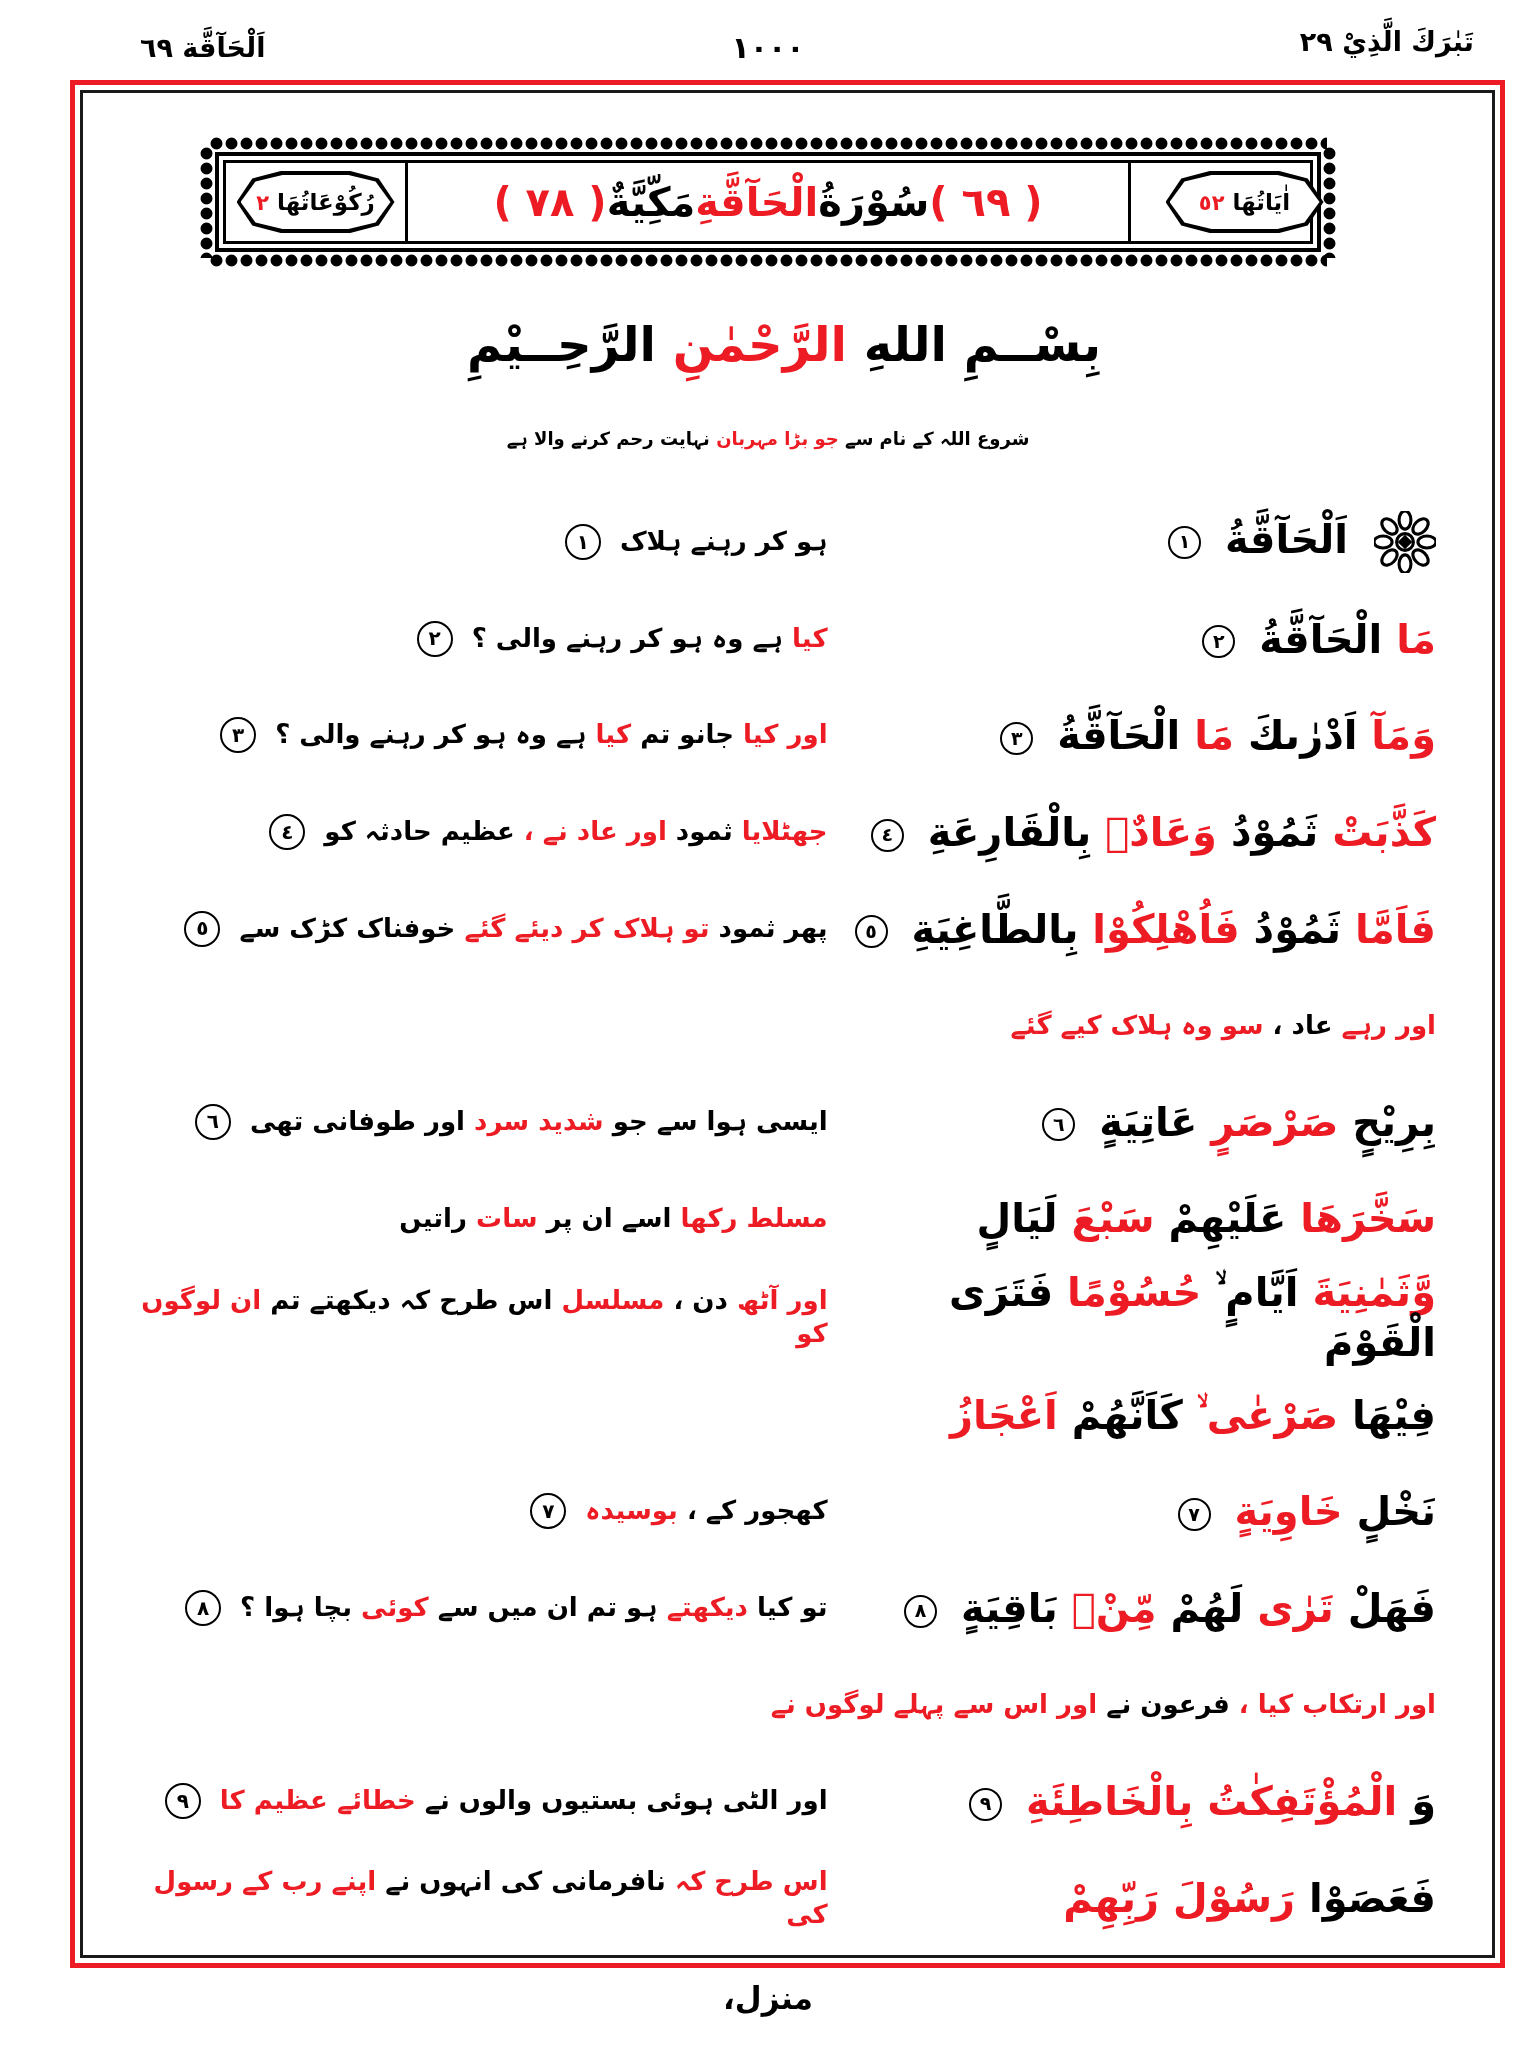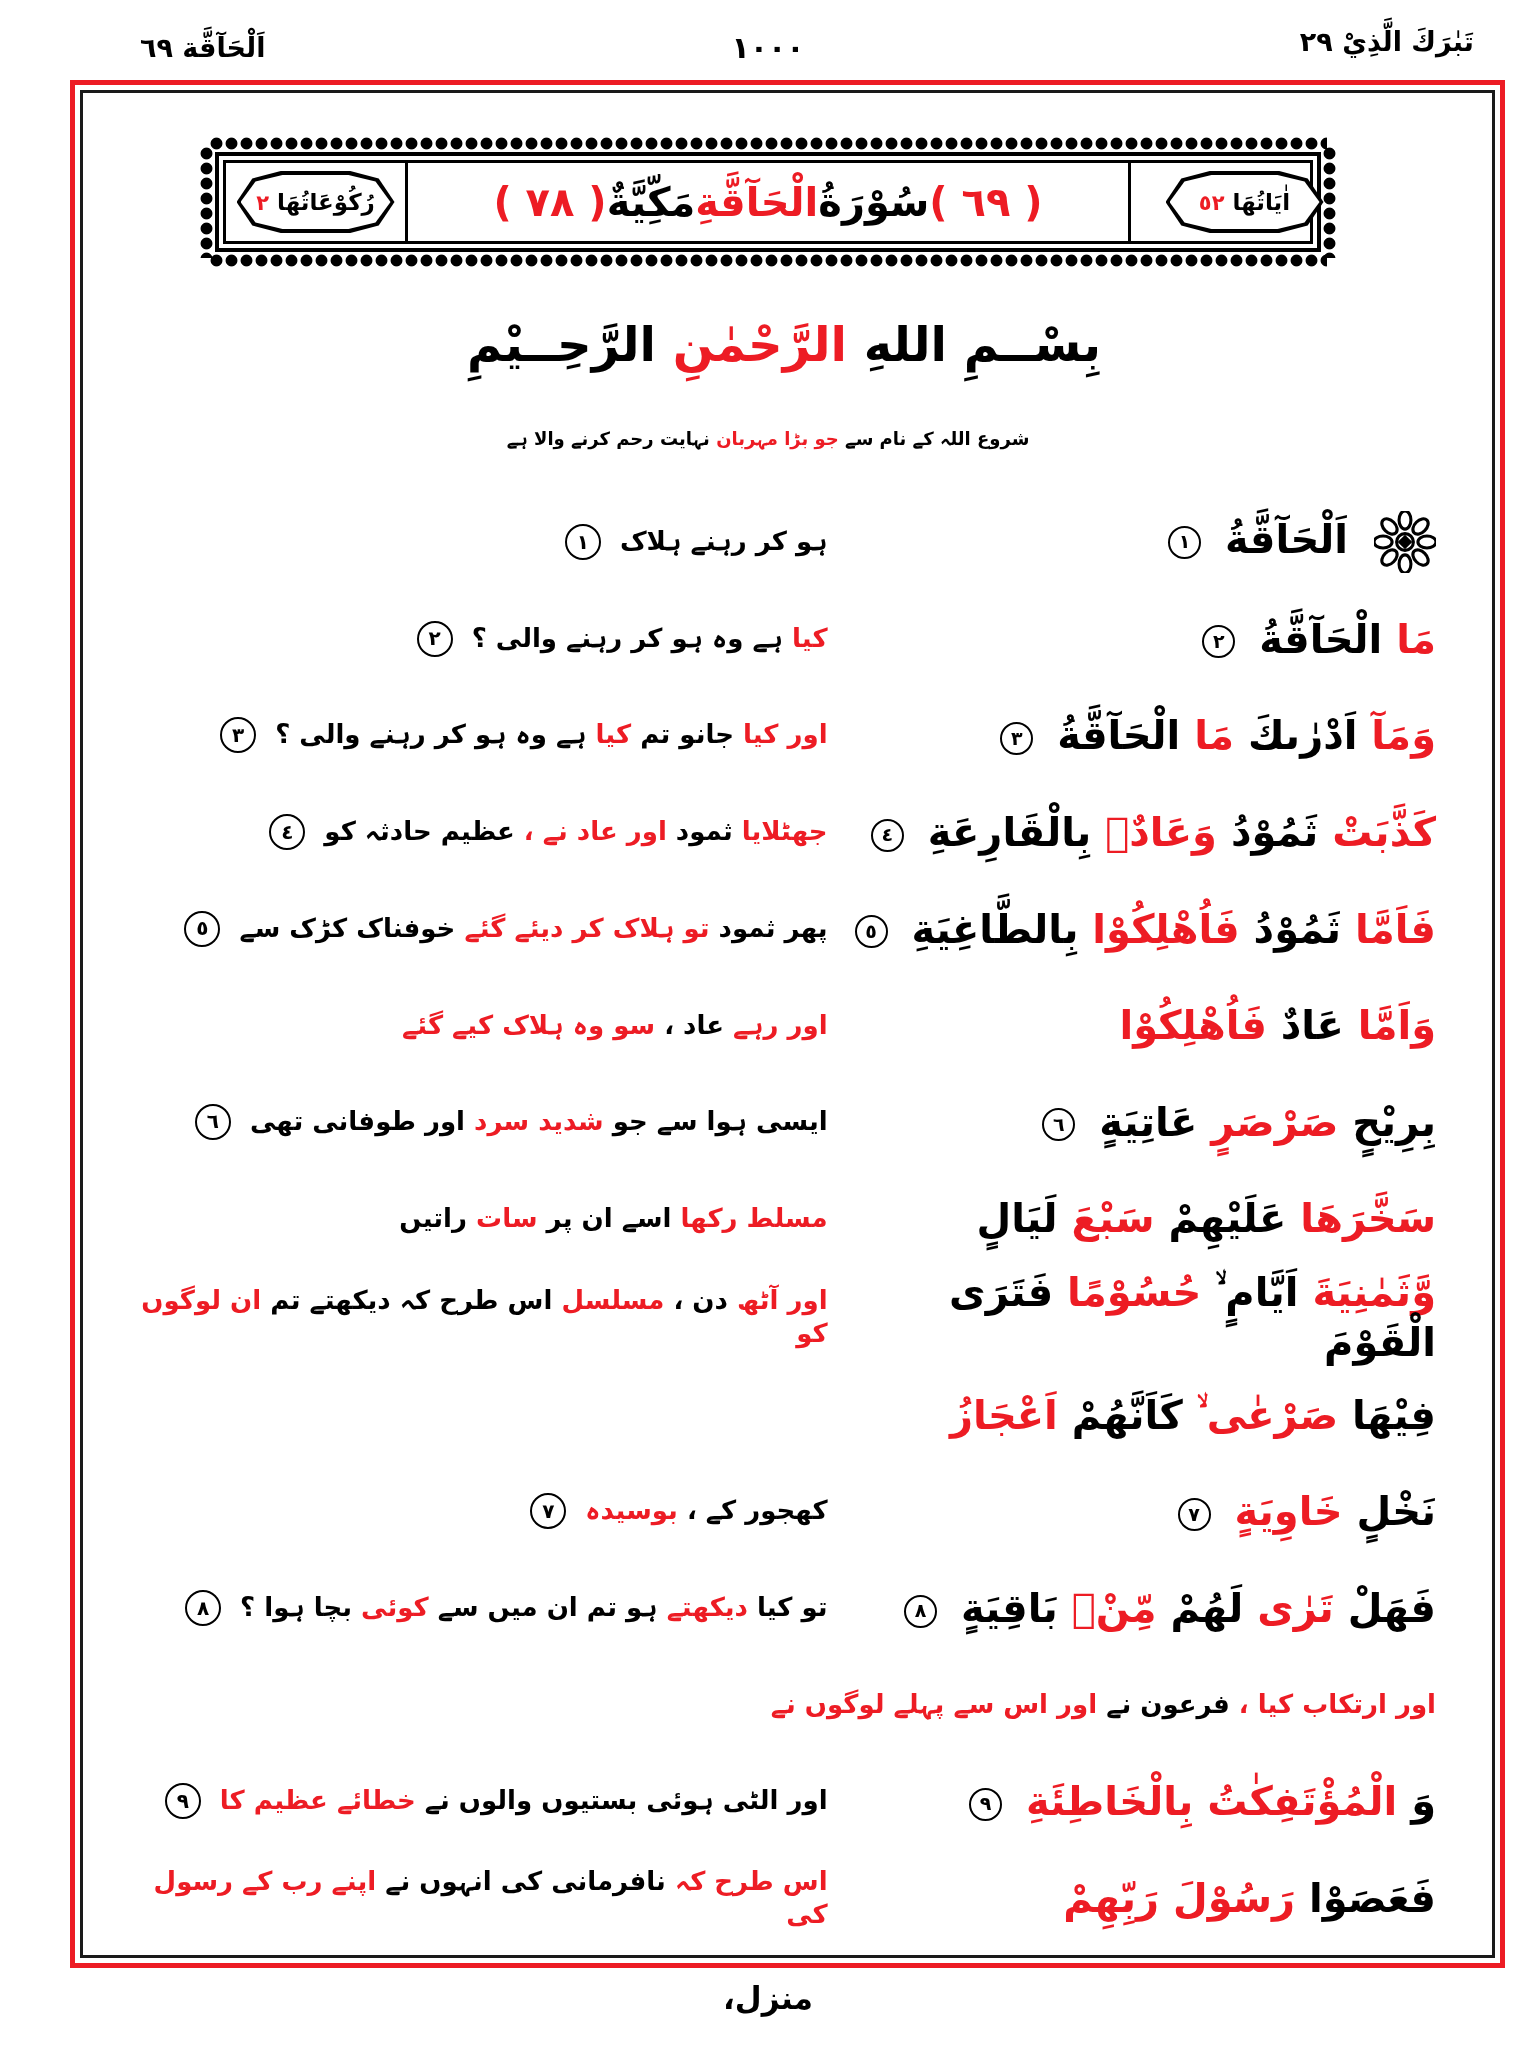--- a/index.html
+++ b/index.html
@@ -147,21 +147,20 @@
       </div>
       <div class="verse-row">
         <div class="cell arabic-cell"><span class="seg red">كَذَّبَتْ</span> <span class="seg">ثَمُوْدُ</span> <span class="seg red">وَعَادٌۢ</span> <span class="seg">بِالْقَارِعَةِ</span> <span class="vnum">٤</span></div>
         <div class="cell urdu-cell"><span class="seg red">جھٹلایا</span> <span class="seg">ثمود</span> <span class="seg red">اور عاد نے ،</span> <span class="seg">عظیم حادثہ کو</span> <span class="vnum">٤</span></div>
       </div>
       <div class="verse-row">
         <div class="cell arabic-cell"><span class="seg red">فَاَمَّا</span> <span class="seg">ثَمُوْدُ</span> <span class="seg red">فَاُهْلِكُوْا</span> <span class="seg">بِالطَّاغِيَةِ</span> <span class="vnum">٥</span></div>
         <div class="cell urdu-cell"><span class="seg">پھر ثمود</span> <span class="seg red">تو ہلاک کر دیئے گئے</span> <span class="seg">خوفناک کڑک سے</span> <span class="vnum">٥</span></div>
       </div>
       <div class="verse-row">
-        <div class="cell arabic-cell"><span class="seg red">وَاَمَّا</span> <span class="seg">عَادٌ</span> <span class="seg red">فَاُهْلِكُوْا</span> </div>
         <div class="cell urdu-cell"><span class="seg red">اور رہے</span> <span class="seg">عاد ،</span> <span class="seg red">سو وہ ہلاک کیے گئے</span> </div>
       </div>
       <div class="verse-row">
         <div class="cell arabic-cell"><span class="seg">بِرِيْحٍ</span> <span class="seg red">صَرْصَرٍ</span> <span class="seg">عَاتِيَةٍ</span> <span class="vnum">٦</span></div>
         <div class="cell urdu-cell"><span class="seg">ایسی ہوا سے جو</span> <span class="seg red">شدید سرد</span> <span class="seg">اور طوفانی تھی</span> <span class="vnum">٦</span></div>
       </div>
       <div class="verse-row">
         <div class="cell arabic-cell"><span class="seg red">سَخَّرَهَا</span> <span class="seg">عَلَيْهِمْ</span> <span class="seg red">سَبْعَ</span> <span class="seg">لَيَالٍ</span> </div>
         <div class="cell urdu-cell"><span class="seg red">مسلط رکھا</span> <span class="seg">اسے ان پر</span> <span class="seg red">سات</span> <span class="seg">راتیں</span> </div>
       </div>

